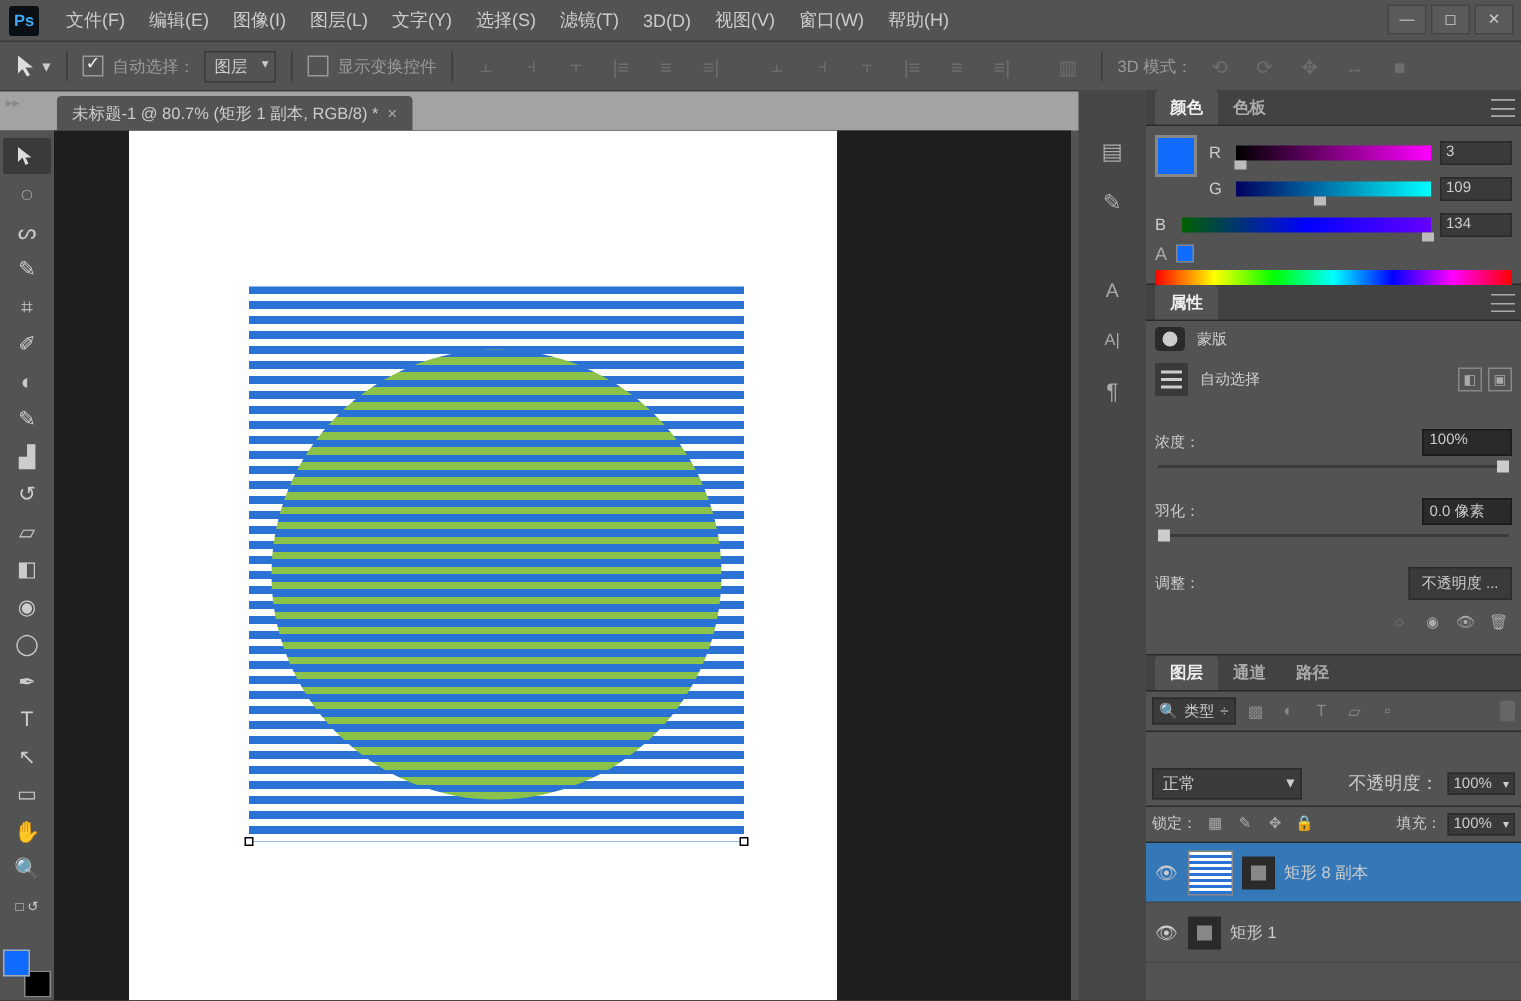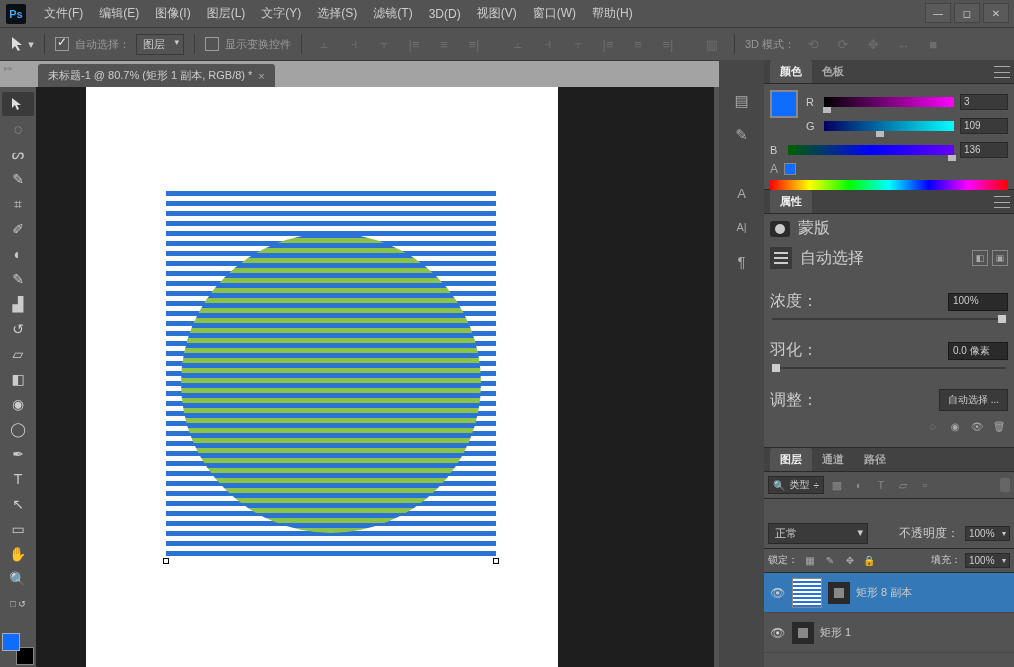--- a/index.html
+++ b/index.html
@@ -47,21 +47,21 @@
 .slider-track.b { background:linear-gradient(to right,#006000,#00f,#60f); }
 .slider-handle { position:absolute; top:10px; width:8px; height:6px; background:#bbb; transform:translateX(-50%); }
 .slider-val { width:48px; height:16px; background:#3a3a3a; border:1px solid #2a2a2a; font-size:10px; padding:0 3px; line-height:14px; }
 .spectrum { height:14px; margin-top:4px; background:linear-gradient(to right,#f00,#ff0,#0f0,#0ff,#00f,#f0f,#f00); }
 .prop-panel { border-bottom:1px solid #2a2a2a; padding-bottom:10px; position:relative;}
 .prop-row { display:flex; align-items:center; padding:4px 6px; gap:8px; }
 .mask-icon { width:20px; height:16px; background:#2a2a2a; border-radius:3px; display:flex; align-items:center; justify-content:center; }
 .mask-icon span{ width:10px; height:10px; border-radius:50%; background:#ccc; display:block;}
 .shape-path-icon { width:22px; height:22px; background:#3a3a3a; display:flex; flex-direction:column; justify-content:space-around; padding:4px;}
 .shape-path-icon span{ height:2px; background:#ccc;}
-.prop-label { font-size:16px; }
+.prop-label { font-size:10px; }
 .prop-input { width:60px; height:18px; background:#2a2a2a; border:1px solid #1a1a1a; font-size:10px; padding:1px 4px; margin-left:auto; color:#ccc;}
 .slider-line { height:2px; background:#3a3a3a; margin:2px 8px; position:relative;}
 .slider-line .h{ position:absolute; top:-3px; width:8px; height:8px; background:#ccc;}
 .mask-edge-btn { background:#3a3a3a; border:1px solid #2a2a2a; padding:3px 8px; font-size:10px; margin-left:auto;}
 .layers-panel { }
 .layer-filter{ display:flex; padding:4px; gap:4px; border-bottom:1px solid #2a2a2a; align-items:center;}
 .filter-dd{ background:#3a3a3a; border:1px solid #2a2a2a; padding:1px 4px; font-size:10px; display:flex; align-items:center; gap:4px;}
 .filter-icon{ width:18px; height:16px; display:flex; align-items:center; justify-content:center; font-size:11px; color:#888;}
 .layer-opts{ display:flex; padding:4px; gap:6px; align-items:center; border-bottom:1px solid #2a2a2a;margin-top:20px;}
 .blend-dd{ background:#3a3a3a; border:1px solid #2a2a2a; padding:2px 6px; font-size:11px; width:100px; position:relative;}
@@ -244,21 +244,21 @@
         <div class="slider-track g">
             <div class="slider-handle" style="left:43%"></div>
           </div>
         <div class="slider-val">109</div>
       </div>
       <div class="slider-row">
         <span class="slider-label">B</span>
         <div class="slider-track b">
             <div class="slider-handle" style="left:99%"></div>
           </div>
-        <div class="slider-val">136</div>
+        <div class="slider-val">134</div>
       </div>
       <div style="clear:both"></div>
       <div style="display:flex;align-items:center;gap:6px;">
           <span class="char-label" style="font-size:12px">A</span>
           <span style="width:12px;height:12px;border:1px solid #888;background:#0f6cfe"></span>
         </div>
       <div class="spectrum"></div>
     </div>
   </div>
 
@@ -301,21 +301,21 @@
     <div class="prop-row">
       <span class="prop-label">羽化：</span>
       <span class="prop-input">0.0 像素</span>
     </div>
     <div class="slider-line">
         <div class="h" style="left:0"></div>
       </div>
     <div style="height:14px"></div>
     <div class="prop-row">
       <span class="prop-label">调整：</span>
-      <span class="mask-edge-btn">自动选择 ...</span>
+      <span class="mask-edge-btn">不透明度 ...</span>
     </div>
     <div class="small-icons-row">
       <div class="sm-ic">◌</div>
       <div class="sm-ic">◉</div>
       <div class="sm-ic">👁</div>
       <div class="sm-ic">🗑</div>
     </div>
   </div>
 
   <div class="layers-panel">

